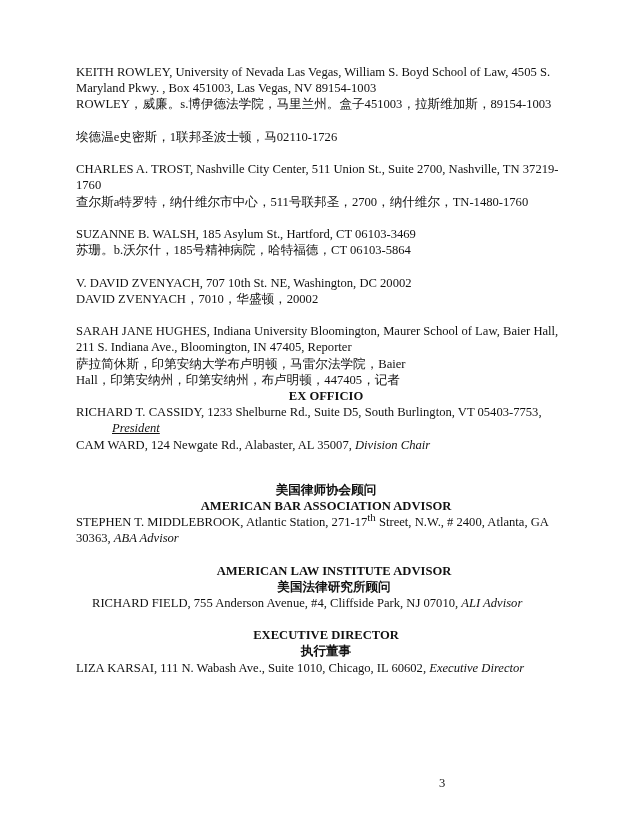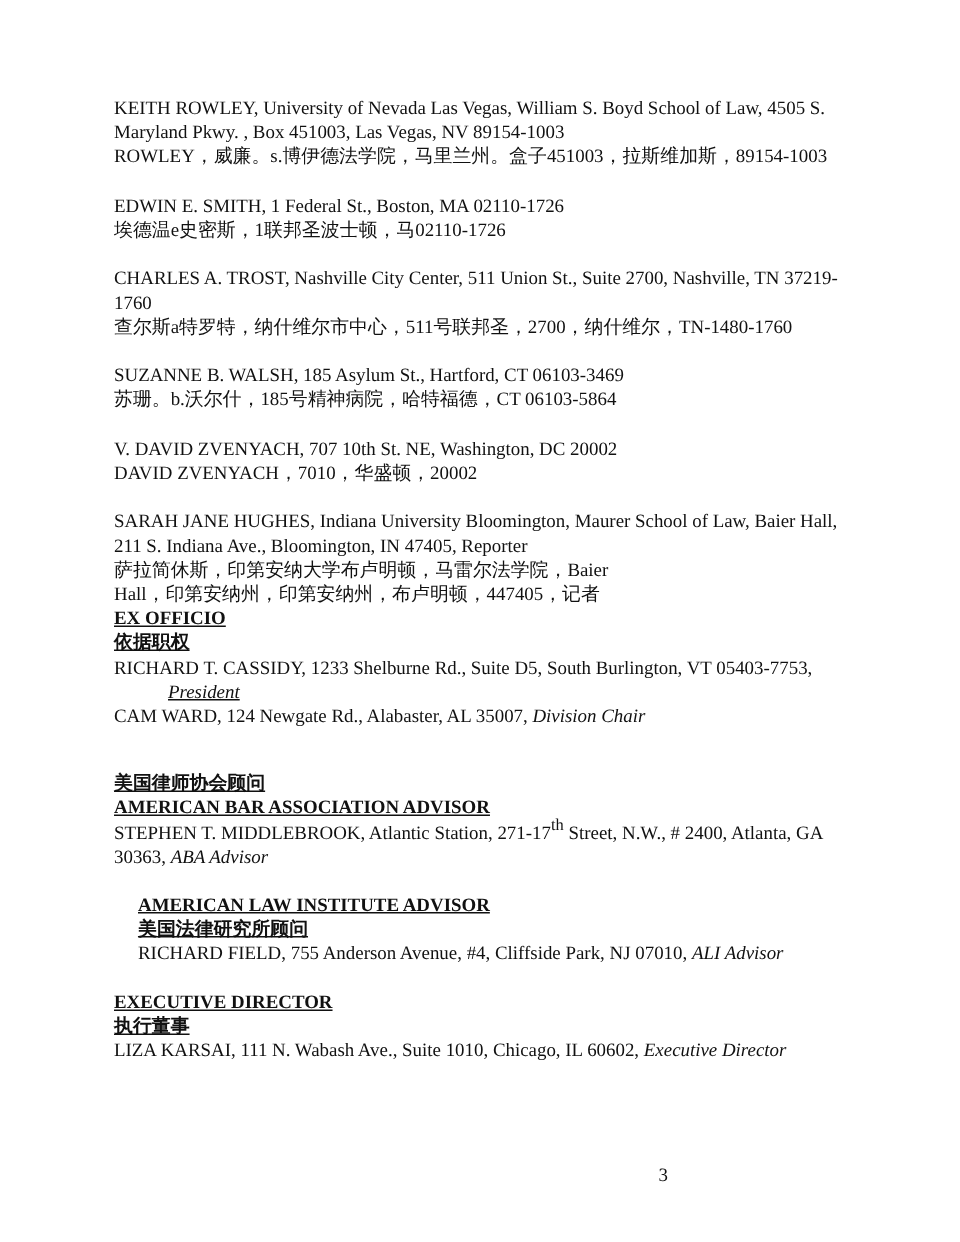--- a/index.html
+++ b/index.html
@@ -4,40 +4,39 @@
 <style>
   html, body { margin:0; padding:0; background:#ffffff; }
   body { width:640px; height:828px; position:relative; overflow:hidden;
          font-family:"Liberation Serif", "DejaVu Serif", serif; color:#111; }
   .page { position:absolute; left:76px; top:64px; width:500px; font-size:12.6px; line-height:16.2px; }
   .entry { margin:0 0 16.2px 0; }
   .entry.tight { margin-bottom:0; }
   .line { display:block; white-space:nowrap; }
   .indent { padding-left:36px;text-decoration:underline; }
   .italic { font-style:italic; }
-  .heading { font-weight:bold; display:block;text-decoration:underline; }
+  .heading { text-align:center; font-weight:bold; display:block; }
   .heading.zh { font-weight:bold; }
   .section { margin-top:16.2px; }
   .section.first { margin-top:0; }
   sup { font-size:11px; vertical-align:top; line-height:8px; position:relative; top:-1px; }
   .pagenum { position:absolute; left:439px; top:776px; font-size:12.6px; }
 </style>
 </head>
 <body>
 
 <div class="page">
 
   <div class="entry">
     <span class="line">KEITH ROWLEY, University of Nevada Las Vegas, William S. Boyd School of Law, 4505 S.</span>
     <span class="line">Maryland Pkwy. , Box 451003, Las Vegas, NV 89154-1003</span>
     <span class="line">ROWLEY，威廉。s.博伊德法学院，马里兰州。盒子451003，拉斯维加斯，89154-1003</span>
   </div>
 
   <div class="entry">
-    <span class="line">EDWIN E. SMITH, 1 Federal St., Boston, MA 02110-1726</span>
     <span class="line">埃德温e史密斯，1联邦圣波士顿，马02110-1726</span>
   </div>
 
   <div class="entry">
     <span class="line">CHARLES A. TROST, Nashville City Center, 511 Union St., Suite 2700, Nashville, TN 37219-</span>
     <span class="line">1760</span>
     <span class="line">查尔斯a特罗特，纳什维尔市中心，511号联邦圣，2700，纳什维尔，TN-1480-1760</span>
   </div>
 
   <div class="entry">
@@ -52,21 +51,20 @@
 
   <div class="entry tight">
     <span class="line">SARAH JANE HUGHES, Indiana University Bloomington, Maurer School of Law, Baier Hall,</span>
     <span class="line">211 S. Indiana Ave., Bloomington, IN 47405, Reporter</span>
     <span class="line">萨拉简休斯，印第安纳大学布卢明顿，马雷尔法学院，Baier</span>
     <span class="line">Hall，印第安纳州，印第安纳州，布卢明顿，447405，记者</span>
   </div>
 
   <div class="section first">
     <span class="heading">EX OFFICIO</span>
-    <span class="heading zh">依据职权</span>
     <span class="line">RICHARD T. CASSIDY, 1233 Shelburne Rd., Suite D5, South Burlington, VT 05403-7753,</span>
     <span class="line indent italic">President</span>
     <span class="line"><span>CAM WARD, 124 Newgate Rd., Alabaster, AL 35007, </span><span class="italic">Division Chair</span></span>
   </div>
 
   <div class="section" style="margin-top:29px;">
     <span class="heading zh">美国律师协会顾问</span>
     <span class="heading">AMERICAN BAR ASSOCIATION ADVISOR</span>
     <span class="line"><span>STEPHEN T. MIDDLEBROOK, Atlantic Station, 271-17</span><sup>th</sup><span> Street, N.W., # 2400, Atlanta, GA</span></span>
     <span class="line"><span>30363, </span><span class="italic">ABA Advisor</span></span>

